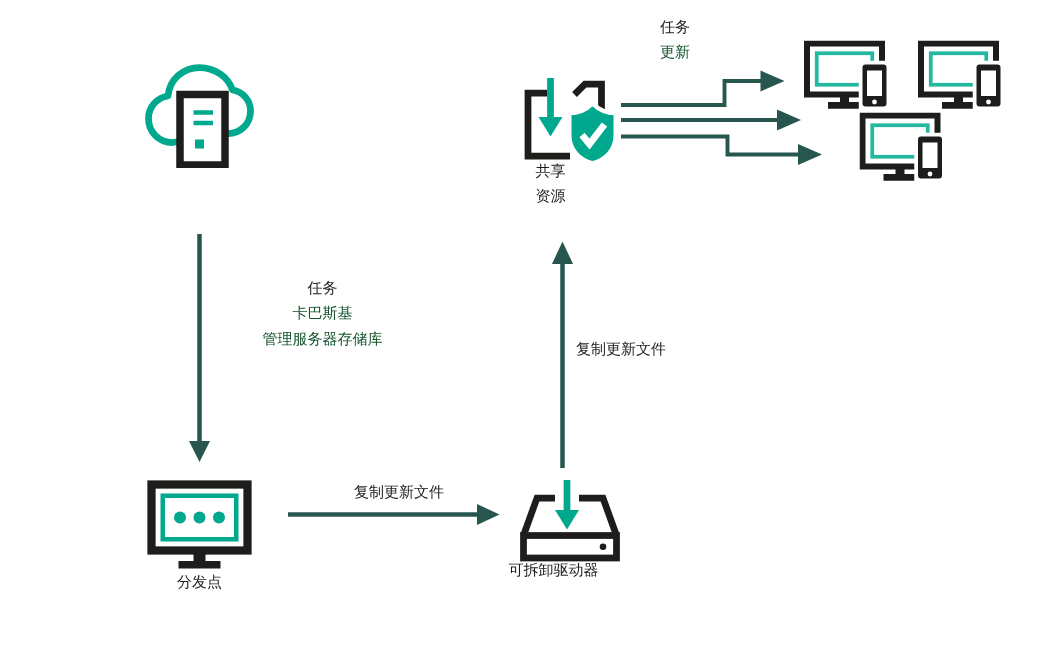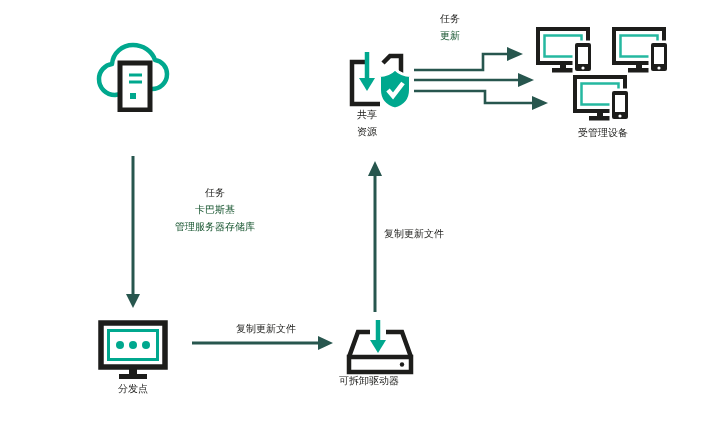--- a/index.html
+++ b/index.html
@@ -102,21 +102,20 @@
       <rect x="2" y="2" width="50" height="34" fill="#ffffff" stroke="#1d1d1b" stroke-width="4"></rect>
       <rect x="8.5" y="8.5" width="37" height="21" fill="none" stroke="#25b8a0" stroke-width="2.5"></rect>
       <rect x="24" y="36" width="6" height="5" fill="#1d1d1b"></rect>
       <rect x="16" y="41" width="22" height="4.5" fill="#1d1d1b"></rect>
       <rect x="36.5" y="13.5" width="21" height="33" fill="#ffffff"></rect>
       <rect x="39" y="16" width="16" height="28" rx="2" fill="#1d1d1b"></rect>
       <rect x="42" y="20" width="10" height="17" fill="#ffffff"></rect>
       <circle cx="47" cy="41" r="1.6" fill="#ffffff"></circle>
     </svg>
   </div>
-  <div class="lbl center" style="left:603px;top:124px;">受管理设备</div>
 
   <div class="lbl center" style="left:215px;top:184px;"><span>任务</span><br><span class="teal">卡巴斯基
 管理服务器存储库</span></div>
 
   <div class="lbl" style="left:384px;top:225px;">复制更新文件</div>
 
   <div class="icon" style="left:98px;top:320px;">
     <svg width="70" height="62" viewBox="0 0 70 62">
       <rect x="3" y="3" width="64" height="44" fill="#ffffff" stroke="#1d1d1b" stroke-width="5.5"></rect>
       <rect x="10.5" y="10.5" width="49" height="29" fill="none" stroke="#00a88e" stroke-width="3"></rect>

